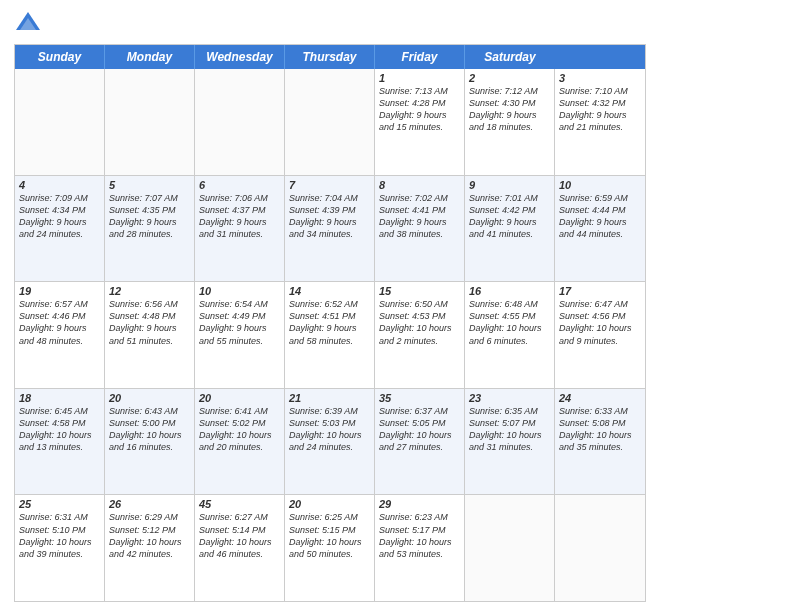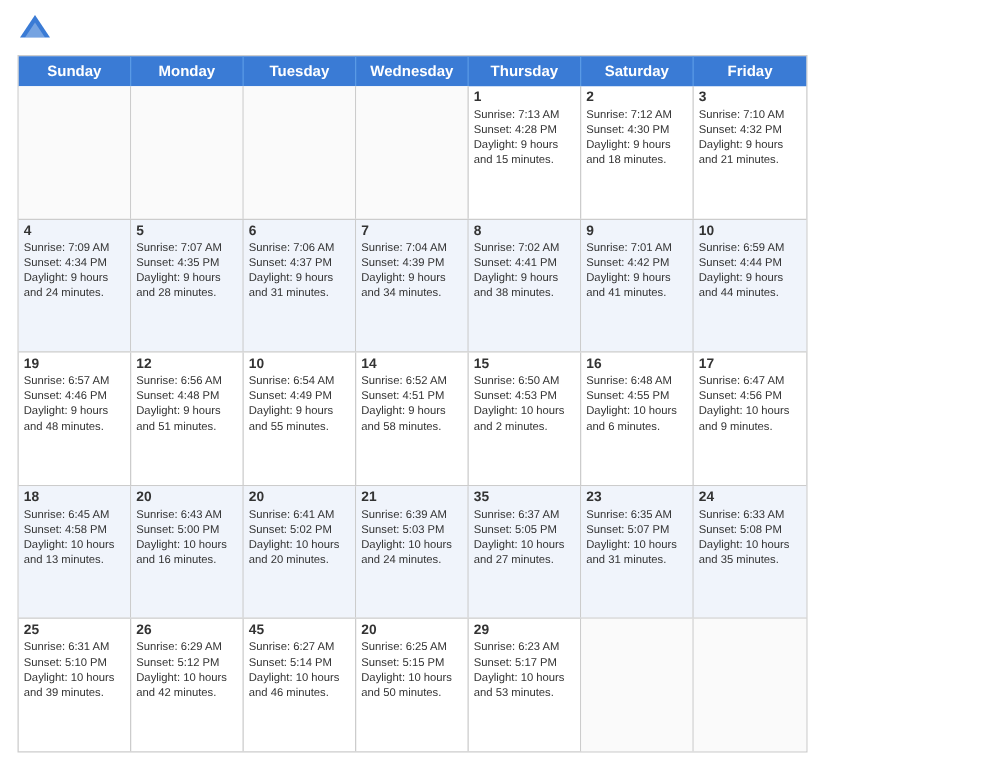--- a/index.html
+++ b/index.html
@@ -9,20 +9,21 @@
       width: 792px;
       height: 612px;
       overflow: hidden;
     }
     .page {
       width: 660px;
       height: 612px;
       padding: 10px 14px 10px 14px;
       display: flex;
       flex-direction: column;
+      font-style: italic;
     }
     .header {
       display: flex;
       justify-content: space-between;
       align-items: flex-start;
       margin-bottom: 6px;
     }
     .logo {
       display: flex;
       align-items: center;
@@ -133,25 +134,24 @@
     <div class="title-area">
       <div class="month-title"></div>
       <div class="location"></div>
     </div>
   </div>
 
   <div class="calendar">
     <div class="cal-header">
     <div class="cal-header-cell">Sunday</div>
         <div class="cal-header-cell">Monday</div>
-        <div class="cal-header-cell">Tuesday</div>
         <div class="cal-header-cell">Wednesday</div>
         <div class="cal-header-cell">Thursday</div>
+        <div class="cal-header-cell">Friday</div>
         <div class="cal-header-cell">Saturday</div>
-        <div class="cal-header-cell">Friday</div>
       </div>
     <div class="cal-body">
     <div class="cal-row">
           <div class="cal-cell empty"></div>
           <div class="cal-cell empty"></div>
           <div class="cal-cell empty"></div>
           <div class="cal-cell empty"></div>
           <div class="cal-cell">
             <span class="day-num">1</span>
             <div class="day-info">Sunrise: 7:13 AM<br>Sunset: 4:28 PM<br>Daylight: 9 hours<br>and 15 minutes.</div>

